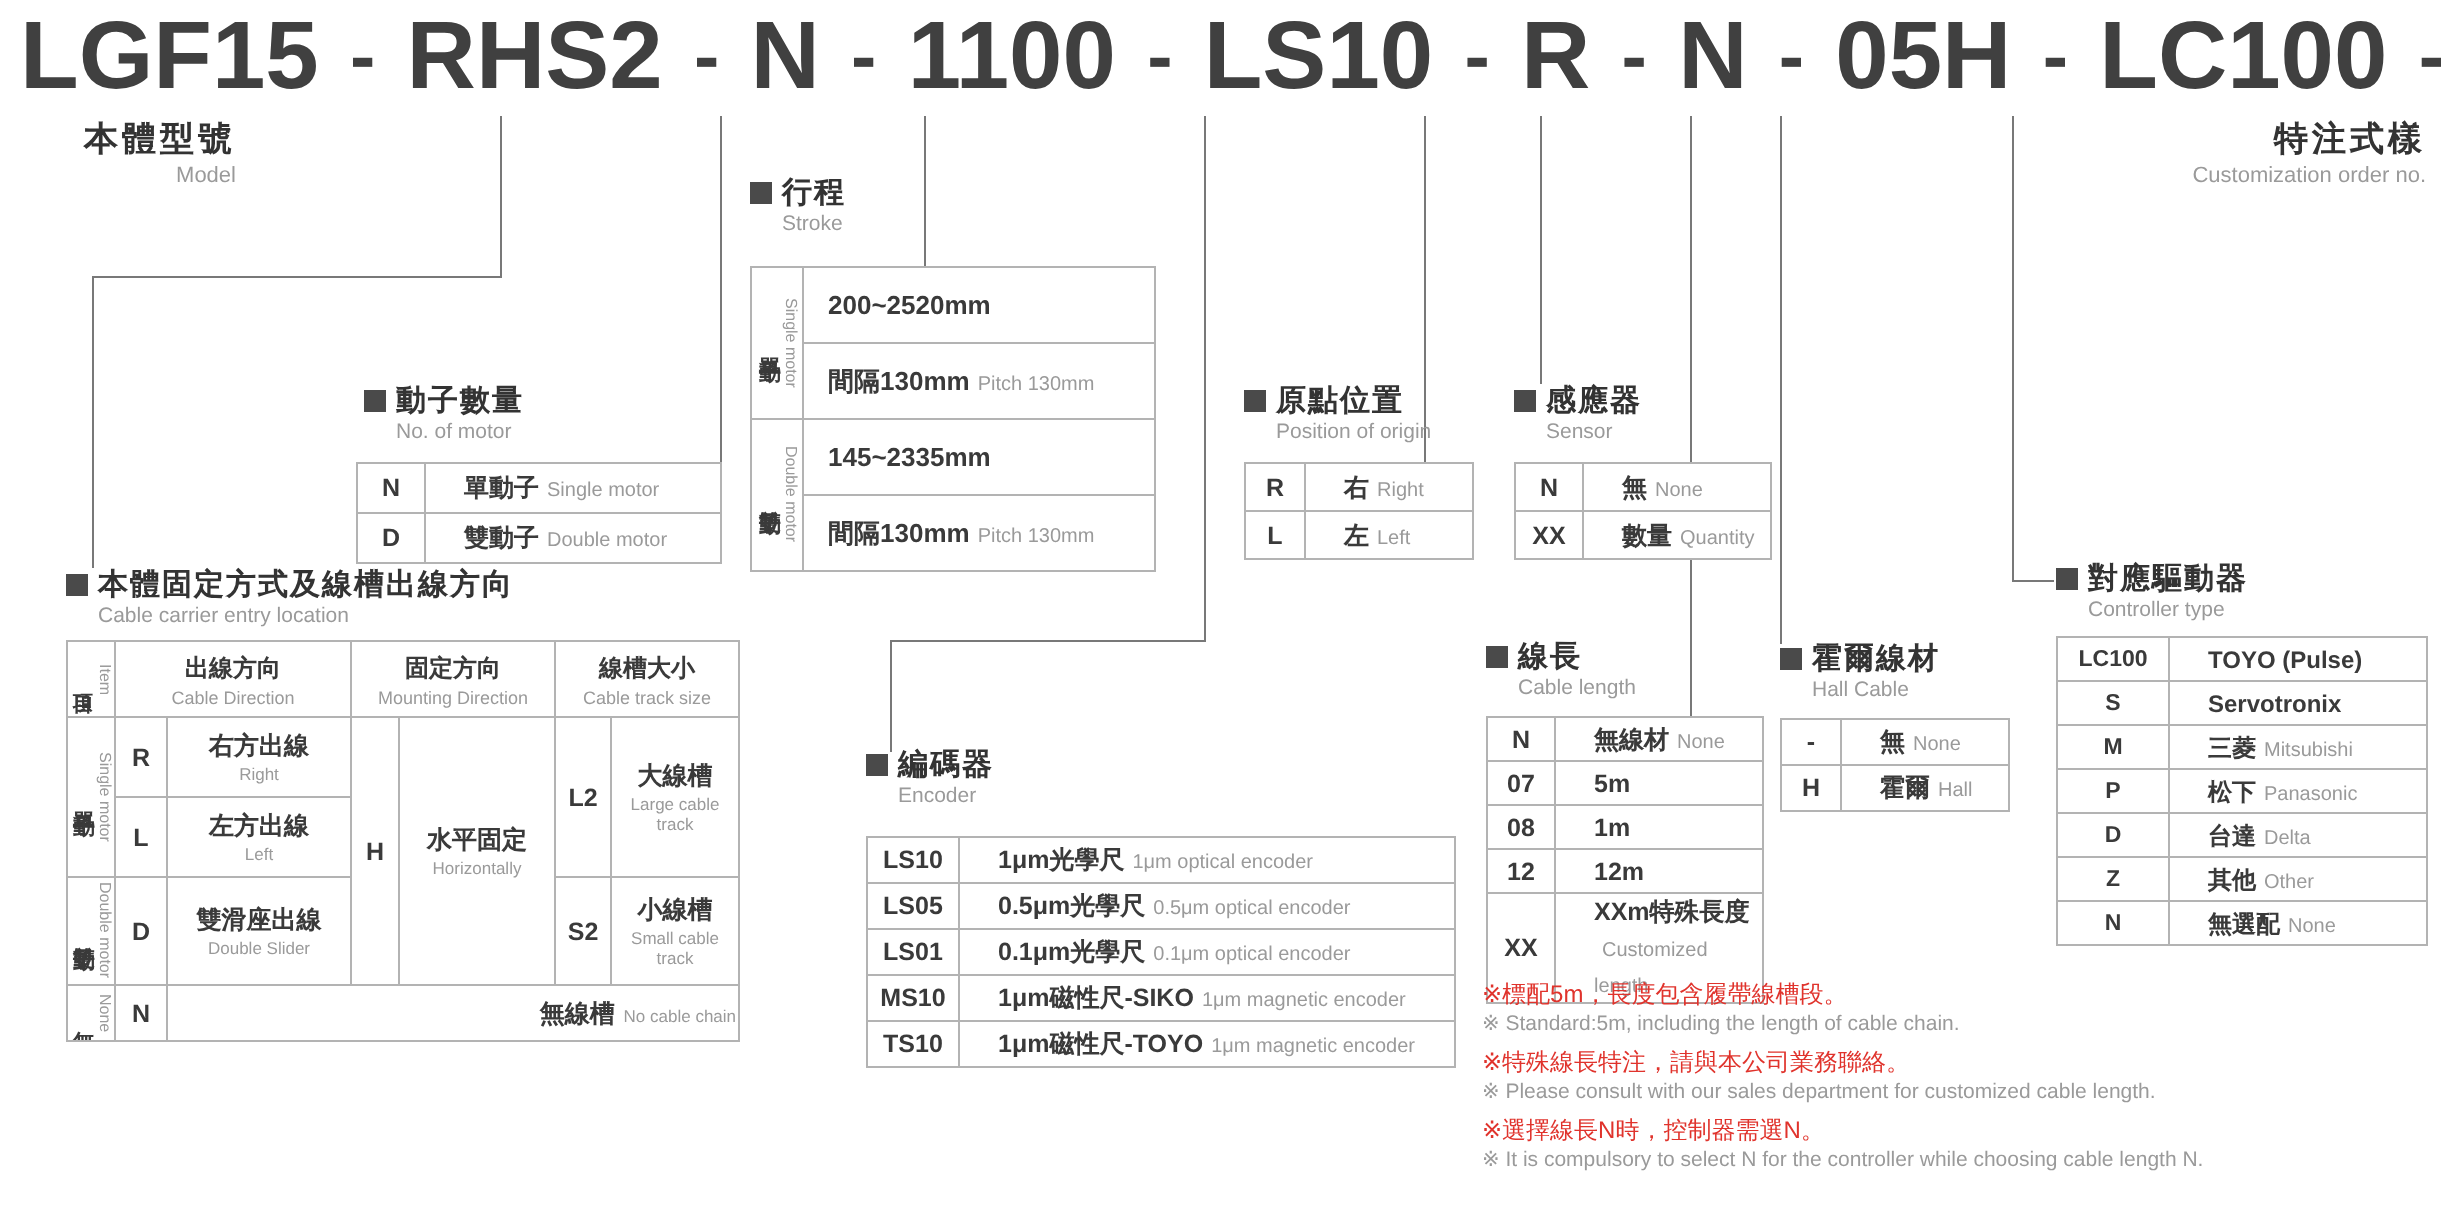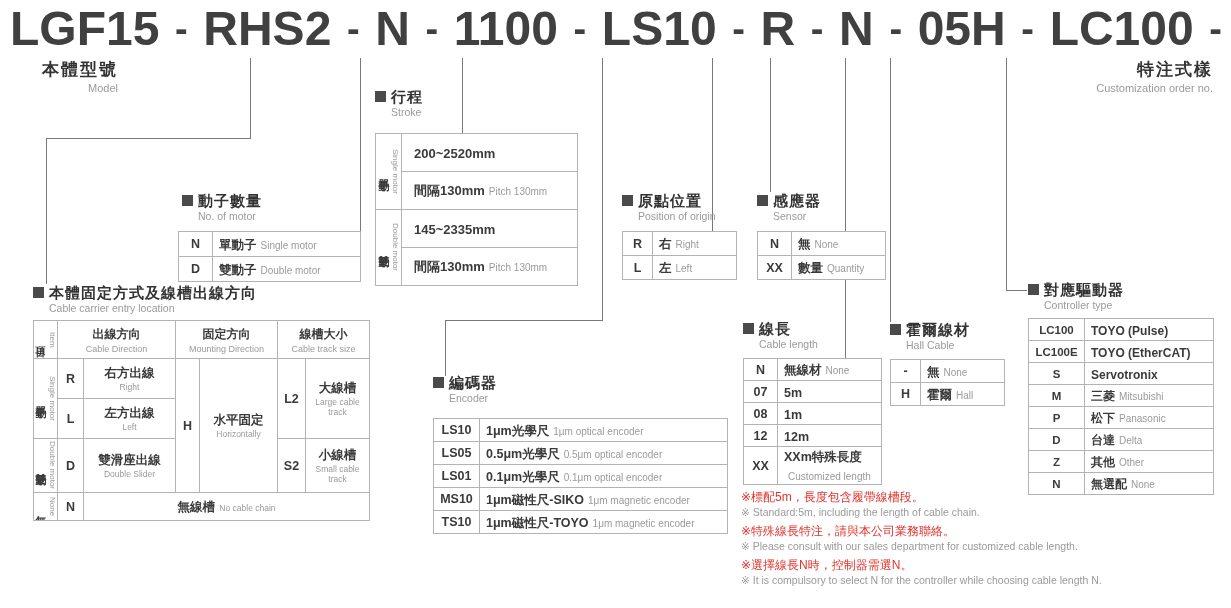--- a/index.html
+++ b/index.html
@@ -16,26 +16,26 @@
 .sec-head{position:absolute;z-index:2}
 .sh-row{display:flex;align-items:center;gap:5px}
 .bullet{width:11px;height:11px;background:#4a4a4a;flex:none}
 .sh-zh{font-size:15px;font-weight:700;color:#333;letter-spacing:1px;line-height:17px;white-space:nowrap}
 .sh-en{font-size:10.5px;color:#9a9a9a;margin-left:16px;margin-top:1px;line-height:13px;white-space:nowrap}
 table{position:absolute;border-collapse:collapse;background:#fff;table-layout:fixed;z-index:2}
 td{border:1px solid #b3b3b3;vertical-align:middle;overflow:hidden}
 .code{text-align:center;font-weight:700;font-size:12.5px;color:#3a3a3a}
 .m{font-weight:700;font-size:12.5px;color:#3a3a3a;white-space:nowrap}
 .s{font-size:10px;color:#9a9a9a;white-space:nowrap}
-.dc{padding-left:6px}
+.dc{padding-left:19px}
 .dc .s{margin-left:4px}
 .dc.wrapok .m,.dc.wrapok .s{white-space:normal}
 .ctr{text-align:center}
 .ctr .m,.ctr .s{display:block;white-space:normal}
-.lft{padding-left:8px;text-align:center}
+.lft{padding-left:8px;text-align:right}
 .wrap{display:flex;align-items:center;justify-content:center}
 .vzh{writing-mode:vertical-rl;text-orientation:upright;font-size:11px;font-weight:700;color:#3a3a3a;letter-spacing:1px;line-height:13px}
 .ven{writing-mode:vertical-rl;font-size:8px;color:#9a9a9a;line-height:10px}
 .h-zh{font-size:12px;font-weight:700;text-align:center;color:#3a3a3a}
 .h-en{font-size:9px;color:#9a9a9a;text-align:center;margin-top:1px}
 .t-stroke tr{height:38px}.t-stroke .dc{padding-left:12px}.t-stroke .m{font-size:13px}
 .t-motor tr{height:25px}
 .t-origin tr{height:24px}
 .t-sensor tr{height:24px}
 .t-encoder tr{height:23px}
@@ -417,24 +417,20 @@
     <colgroup>
         <col style="width:56px">
         <col style="width:129px">
       </colgroup>
     <tbody>
         <tr>
           <td class="code">LC100</td>
           <td class="dc"><span class="m">TOYO (Pulse)</span><span class="s"></span></td>
         </tr>
     <tr>
-          <td class="code">LC100E</td>
-          <td class="dc"><span class="m">TOYO (EtherCAT)</span><span class="s"></span></td>
-        </tr>
-    <tr>
           <td class="code">S</td>
           <td class="dc"><span class="m">Servotronix</span><span class="s"></span></td>
         </tr>
     <tr>
           <td class="code">M</td>
           <td class="dc"><span class="m">三菱</span><span class="s">Mitsubishi</span></td>
         </tr>
     <tr>
           <td class="code">P</td>
           <td class="dc"><span class="m">松下</span><span class="s">Panasonic</span></td>

